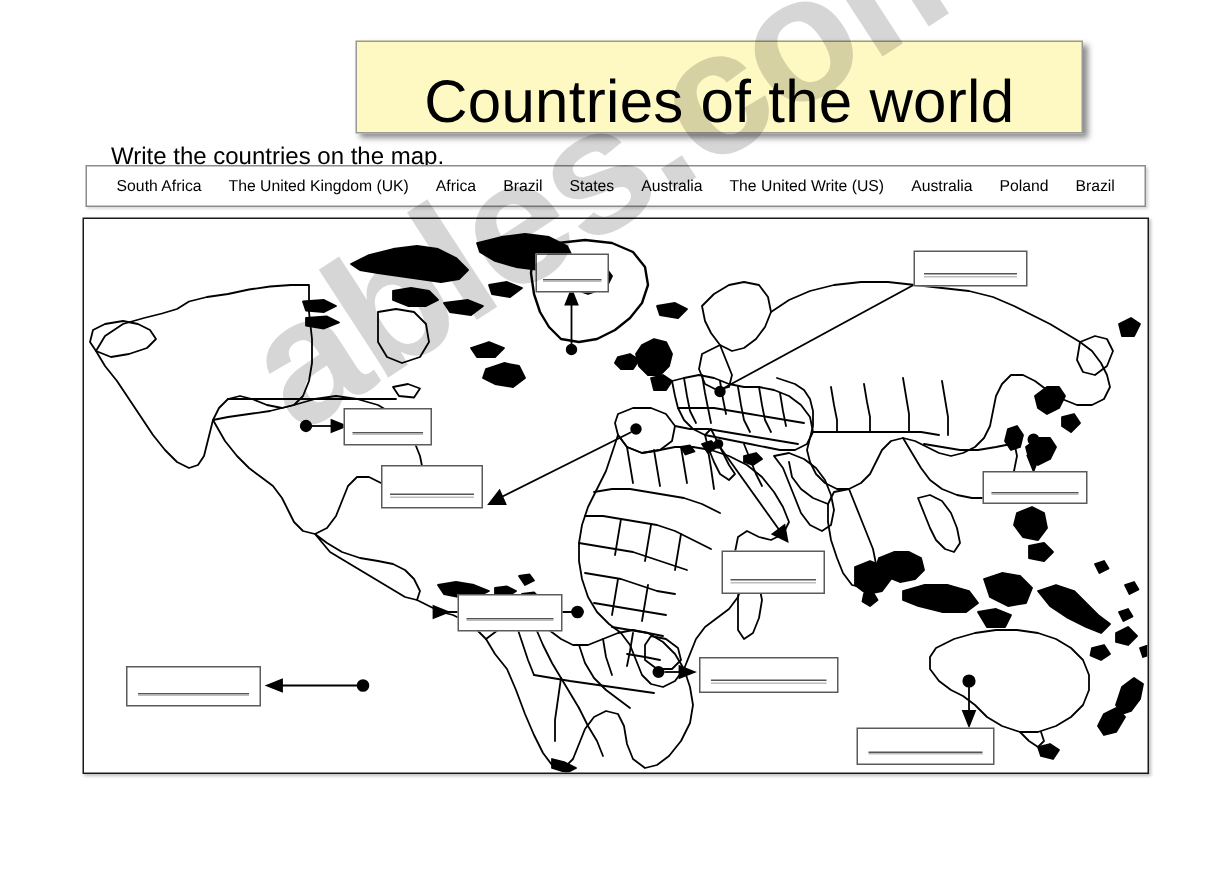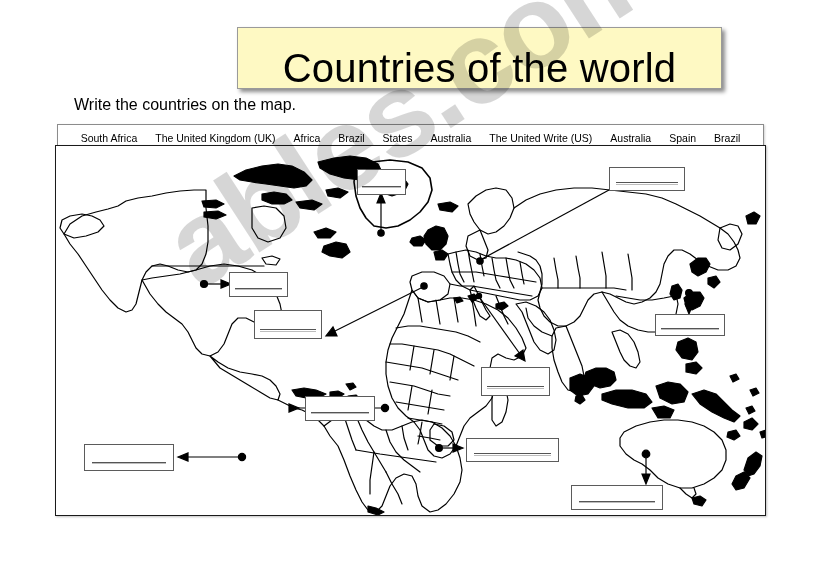--- a/index.html
+++ b/index.html
@@ -56,21 +56,20 @@
     top: 110px;
     width: 707px;
     height: 28px;
     border: 1px solid #8c8c8c;
     background: #fff;
     box-sizing: border-box;
     display: flex;
     align-items: center;
     justify-content: center;
     box-shadow: 1px 1px 2px rgba(0,0,0,0.18);
-    margin-top: 14px;
   }
   #wordbank .word {
     font-size: 10.5px;
     white-space: nowrap;
     padding: 0 9px;
   }
 
   
   #map-frame {
     position: absolute;
@@ -145,21 +144,21 @@
 
 <div id="wordbank">
     <span class="word">South Africa</span>
     <span class="word">The United Kingdom (UK)</span>
     <span class="word">Africa</span>
     <span class="word">Brazil</span>
     <span class="word">States</span>
     <span class="word">Australia</span>
     <span class="word">The United Write (US)</span>
     <span class="word">Australia</span>
-    <span class="word">Spain</span>
+    <span class="word">Poland</span>
     <span class="word">Brazil</span>
   </div>
 
 <div id="map-frame">
 
   <svg id="map-svg" viewBox="0 0 709 369" preserveAspectRatio="none">
     <g fill="none" stroke="#000" stroke-width="1.2" stroke-linejoin="round" stroke-linecap="round">
 
       <path d="M8,88 L14,78 L26,70 L40,66 L52,63 L62,60 L70,55 L82,52 L96,50 L110,47
                L124,45 L138,44 L150,44 L150,62 L152,80 L152,96 L150,108 L146,118

